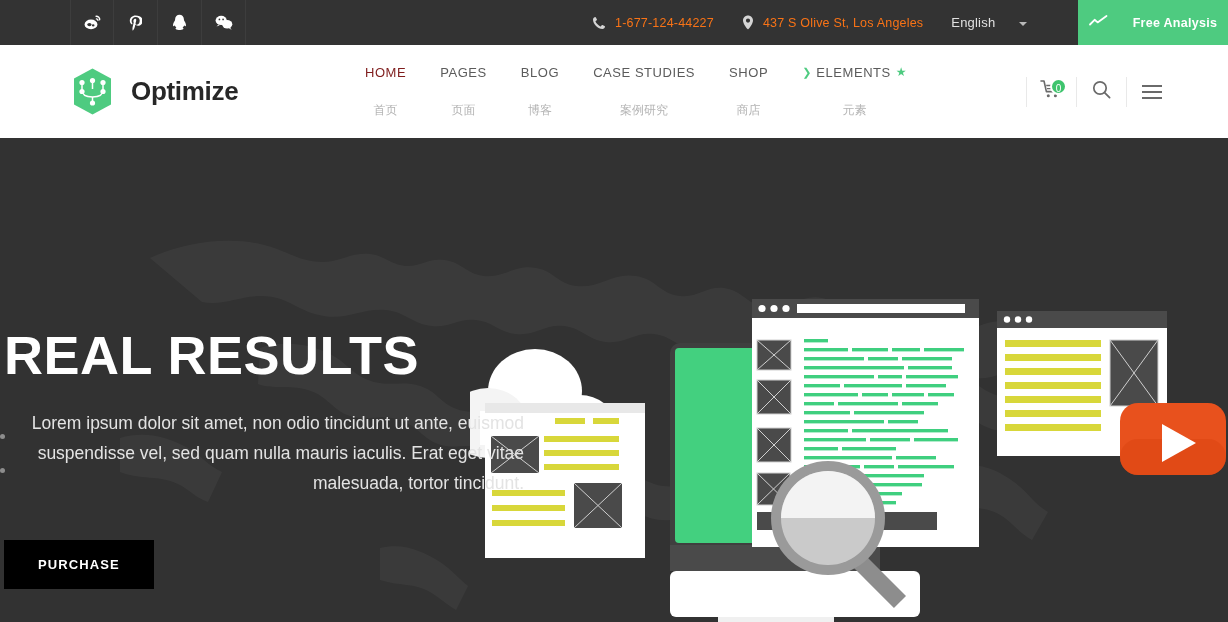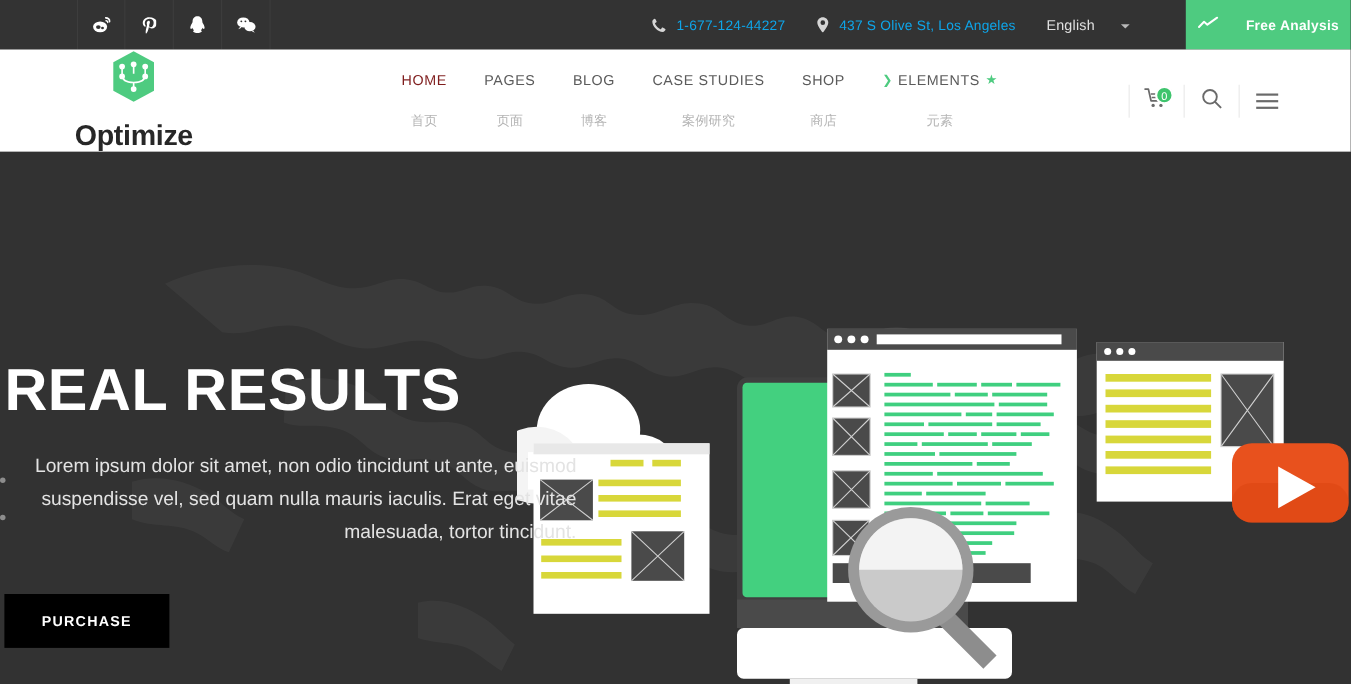--- a/index.html
+++ b/index.html
@@ -27,21 +27,21 @@
   }
   .social-link:first-child { border-left: 1px solid #3d3d3d; }
   .social-link svg { display: block; }
 
   .topbar-right {
     position: absolute; left: 592px; top: 0; height: 45px;
     display: flex; align-items: center; gap: 0;
   }
   .tb-item {
     display: flex; align-items: flex-end;
-    color: #0ea5e9; font-size: 12.5px; letter-spacing: .2px;
+    color: #f97316; font-size: 12.5px; letter-spacing: .2px;
     margin-right: 28px;
     white-space: nowrap;
   }
   .tb-item .tb-ico { margin-right: 9px; display: flex; align-items: center; }
   .lang-select {
     display: flex; align-items: center; gap: 24px;
     color: #e0e0e0; font-size: 13px; cursor: pointer;
     margin-right: 0;
   }
   .caret-dn {
@@ -62,21 +62,21 @@
 
   
   .header {
     position: absolute; top: 45px; left: 0;
     width: 1228px; height: 93px;
     background: #ffffff;
     display: flex; align-items: center;
   }
   .brand {
     display: flex; align-items: center; gap: 14px;
-    margin-left: 68px; cursor: pointer; flex-direction: column;
+    margin-left: 68px; cursor: pointer;
   }
   .brand-mark { width: 49px; height: 49px; position: relative; }
   .brand-name {
     font-size: 26px; font-weight: bold; color: #272727;
     letter-spacing: -0.3px;
   }
 
   .nav {
     position: absolute; left: 348px; top: 0; height: 93px;
     display: flex; align-items: center; gap: 0;

